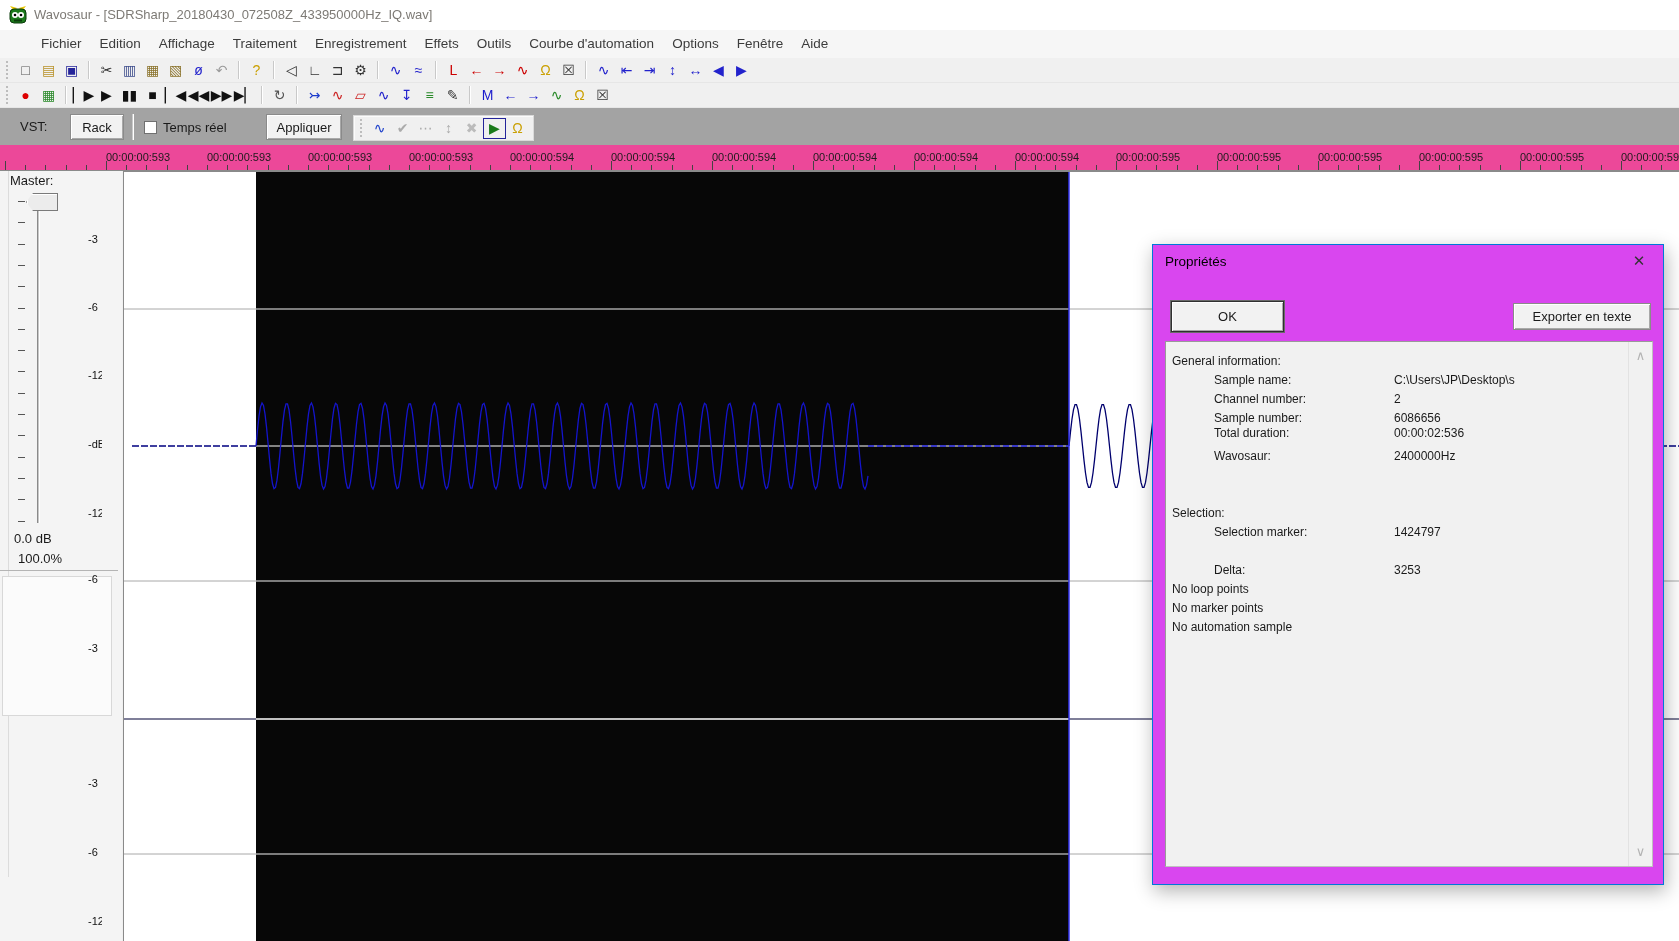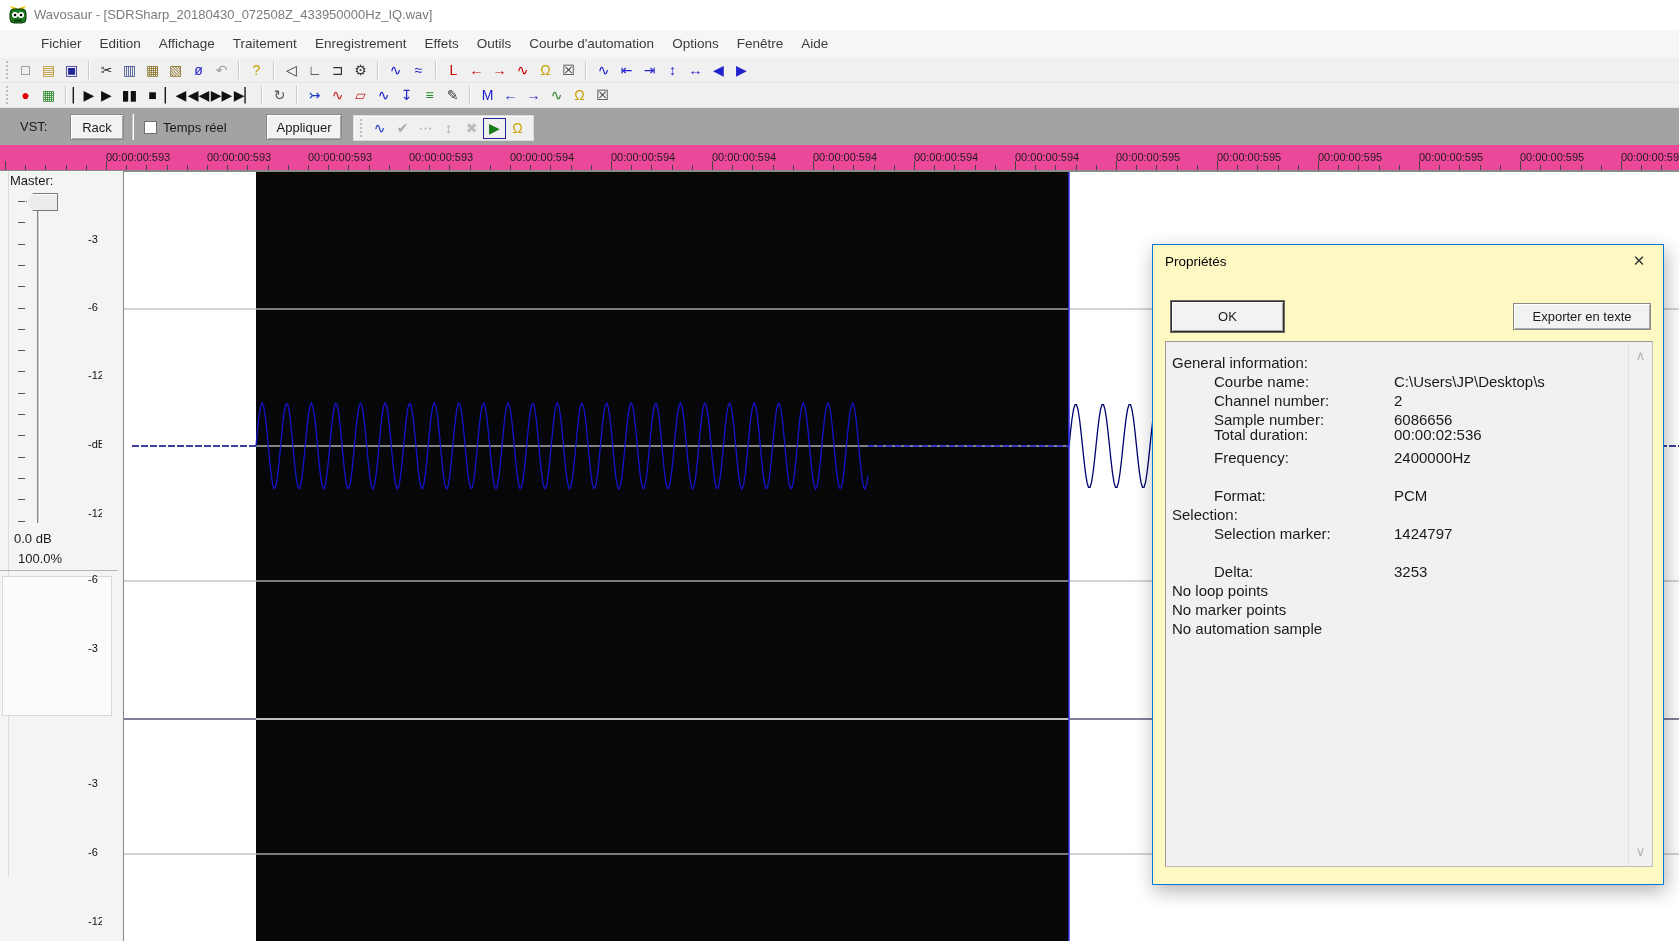--- a/index.html
+++ b/index.html
@@ -50,27 +50,27 @@
   .master-db { position:absolute; left:14px; top:360px; font-size:13px; color:#1a1a1a; }
   .master-pct { position:absolute; left:18px; top:380px; font-size:13px; color:#1a1a1a; }
   .master-bottomline { position:absolute; left:0; top:399px; width:118px; height:1px; background:#b4b4b4; }
   .subpanel { position:absolute; left:2px; top:405px; width:110px; height:140px; background:#fbfbfb; border:1px solid #d8d8d8; }
   .db-label { position:absolute; left:88px; width:14px; height:13px; overflow:hidden; font-size:11px; color:#111; white-space:nowrap; }
 
   
   .wavearea { position:absolute; left:123px; top:171px; width:1556px; height:770px; background:#ffffff; border-left:1px solid #8a8a8a; border-top:1px solid #8a8a8a; }
 
   
-  .dialog { position:absolute; left:1152px; top:244px; width:512px; height:641px; background:#fef9c3; border:1px solid #0078d7; box-shadow:2px 6px 18px rgba(0,0,0,.30); z-index:10; }
+  .dialog { position:absolute; left:1152px; top:244px; width:512px; height:641px; background:#d946ef; border:1px solid #0078d7; box-shadow:2px 6px 18px rgba(0,0,0,.30); z-index:10; }
   .dlg-title { position:absolute; left:12px; top:9px; font-size:13.5px; color:#000; }
   .dlg-close { position:absolute; right:10px; top:4px; width:28px; height:24px; text-align:center; line-height:24px; font-size:15px; color:#333; cursor:pointer; }
   .dlg-ok { left:18px; top:56px; width:113px; height:31px; line-height:29px; border:1px solid #303030; box-shadow:inset 1px 1px 0 #fff, inset -1px -1px 0 #a9a9a9, 0 0 0 1px #6a6a6a; }
   .dlg-export { left:360px; top:58px; width:138px; height:27px; line-height:25px; }
   .listbox { position:absolute; left:12px; top:96px; width:488px; height:526px; background:#f1f1f1; border:1px solid #c0c0c0; border-top-color:#9a9a9a; border-left-color:#9a9a9a; overflow:hidden; }
-  .lb-row { position:absolute; left:0; width:460px; height:19px; font-size:15px; color:#1a1a1a; white-space:nowrap; }
+  .lb-row { position:absolute; left:0; width:460px; height:19px; font-size:12px; color:#1a1a1a; white-space:nowrap; }
   .lb-label { position:absolute; top:0; }
   .lb-value { position:absolute; left:228px; top:0; }
   .lb-scroll { position:absolute; right:0; top:0; width:24px; height:100%; border-left:1px solid #e2e2e2; background:#f1f1f1; }
   .lb-arrow { position:absolute; left:0; width:100%; height:28px; text-align:center; color:#b3b3b3; font-size:13px; line-height:28px; cursor:pointer; }
 </style>
 </head>
 <body>
 
 <div class="titlebar">
   <svg class="appicon" style="left:8px; top:5px;" viewBox="0 0 20 20">
@@ -500,42 +500,38 @@
   <button class="btn3d dlg-export">Exporter en texte</button>
   <div class="listbox" id="listbox">
     <div class="lb-scroll">
       <span class="lb-arrow" style="top:0;">∧</span>
       <span class="lb-arrow" style="bottom:0;">∨</span>
     </div>
   <div class="lb-row" style="top: 12px;">
         <span class="lb-label" style="left: 6px;">General information:</span>
       </div>
       <div class="lb-row" style="top: 31px;">
-        <span class="lb-label" style="left: 48px;">Courbe name:</span>
+        <span class="lb-label" style="left: 48px;">Sample name:</span>
         <span class="lb-value">C:\Users\JP\Desktop\s</span>
       </div>
       <div class="lb-row" style="top: 50px;">
         <span class="lb-label" style="left: 48px;">Channel number:</span>
         <span class="lb-value">2</span>
       </div>
       <div class="lb-row" style="top: 69px;">
         <span class="lb-label" style="left: 48px;">Sample number:</span>
         <span class="lb-value">6086656</span>
       </div>
       <div class="lb-row" style="top: 84px; text-align: right;">
         <span class="lb-label" style="left: 48px;">Total duration:</span>
         <span class="lb-value">00:00:02:536</span>
       </div>
       <div class="lb-row" style="top: 107px;">
-        <span class="lb-label" style="left: 48px;">Frequency:</span>
+        <span class="lb-label" style="left: 48px;">Wavosaur:</span>
         <span class="lb-value">2400000Hz</span>
-      </div>
-      <div class="lb-row" style="top: 145px;">
-        <span class="lb-label" style="left: 48px;">Format:</span>
-        <span class="lb-value">PCM</span>
       </div>
       <div class="lb-row" style="top: 164px;">
         <span class="lb-label" style="left: 6px;">Selection:</span>
       </div>
       <div class="lb-row" style="top: 183px;">
         <span class="lb-label" style="left: 48px;">Selection marker:</span>
         <span class="lb-value">1424797</span>
       </div>
       <div class="lb-row" style="top: 221px;">
         <span class="lb-label" style="left: 48px;">Delta:</span>

